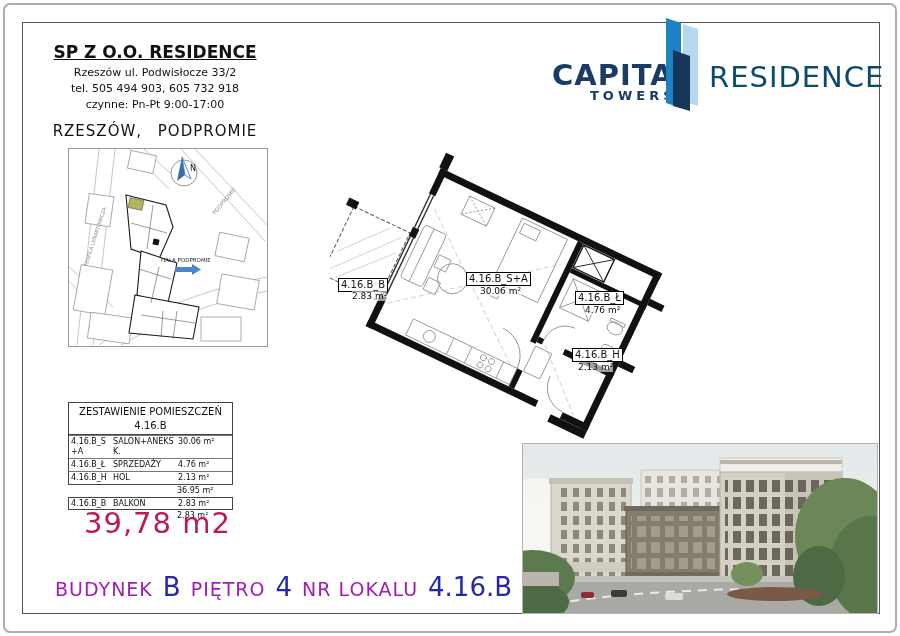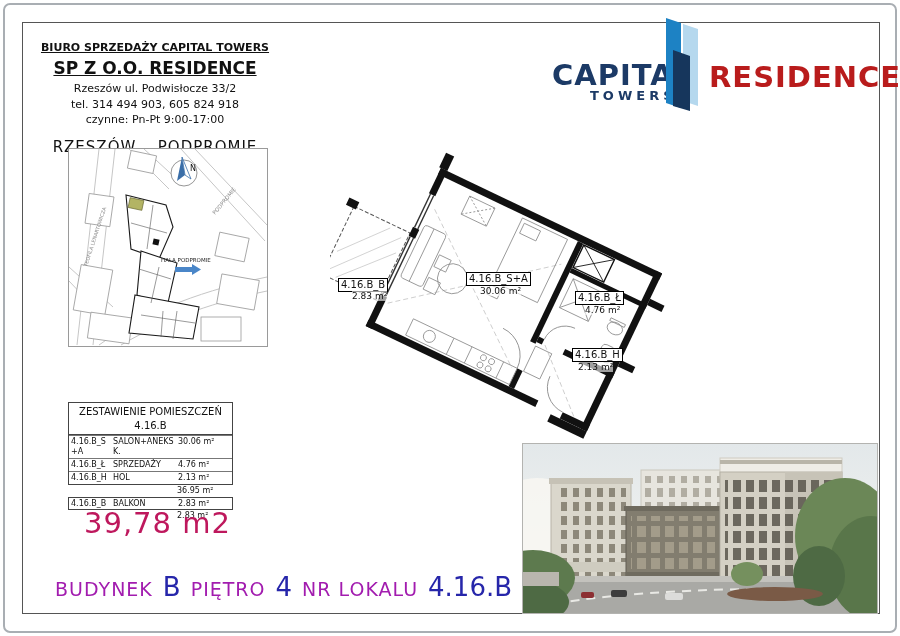--- a/index.html
+++ b/index.html
@@ -12,21 +12,21 @@
   .office{position:absolute;left:30px;top:40px;width:250px;text-align:center;line-height:1.45;}
   .office .b1{font-size:11px;font-weight:bold;text-decoration:underline;}
   .office .b2{font-size:17px;font-weight:bold;text-decoration:underline;}
   .office .n{font-size:11px;}
   .office .city{font-size:15px;margin-top:9px;letter-spacing:1px;word-spacing:10px;}
 
   
   .logo{position:absolute;left:546px;top:14px;width:330px;height:100px;}
   .logo .capital{position:absolute;left:6px;top:44px;font-size:29px;font-weight:bold;color:#1c3a66;letter-spacing:1px;}
   .logo .towers{position:absolute;left:44px;top:74px;font-size:13px;font-weight:bold;color:#1c3a66;letter-spacing:4px;}
-  .logo .residence{position:absolute;left:163px;top:46px;font-size:29px;font-weight:bold;color:#b91c1c;letter-spacing:1px;}
+  .logo .residence{position:absolute;left:163px;top:46px;font-size:29px;font-weight:normal;color:#0c4a6e;letter-spacing:1px;}
   .logo svg{position:absolute;left:108px;top:2px;}
 
   
   .site-map{position:absolute;left:68px;top:148px;width:198px;height:197px;border:1px solid #9a9a9a;background:#fff;}
 
   
   .floorplan{position:absolute;left:330px;top:140px;width:350px;height:300px;}
   .plan-label{position:absolute;border:1px solid #000;background:#fff;font-size:10px;padding:0 2px;line-height:12px;white-space:nowrap;}
   .plan-area{position:absolute;font-size:9px;white-space:nowrap;background:rgba(255,255,255,.6);}
 
@@ -51,24 +51,23 @@
   .photo{position:absolute;left:522px;top:443px;width:354px;height:169px;border:1px solid #b3b3b0;overflow:hidden;}
 </style>
 </head>
 <body>
 
 <div class="page">
   <div class="outer-border"></div>
   <div class="inner-frame"></div>
 
   <div class="office">
-    <div class="b1">BIURO SPRZEDAŻY CAPITAL TOWERS</div>
     <div class="b2">SP Z O.O. RESIDENCE</div>
     <div class="n">Rzeszów ul. Podwisłocze 33/2</div>
-    <div class="n">tel. 314 494 903, 605 824 918</div>
+    <div class="n">tel. 505 494 903, 605 732 918</div>
     <div class="n">czynne: Pn-Pt 9:00-17:00</div>
     <div class="city">RZESZÓW,  PODPROMIE</div>
   </div>
 
   <div class="logo">
     <div class="capital">CAPITAL</div>
     <div class="towers">TOWERS</div>
     <svg width="52" height="96" viewBox="0 0 52 96">
       <polygon points="29,8 44,13 44,90 29,85" fill="#b5d8ee"></polygon>
       <polygon points="12,2 27,7 27,92 12,87" fill="#1d82c4"></polygon>

